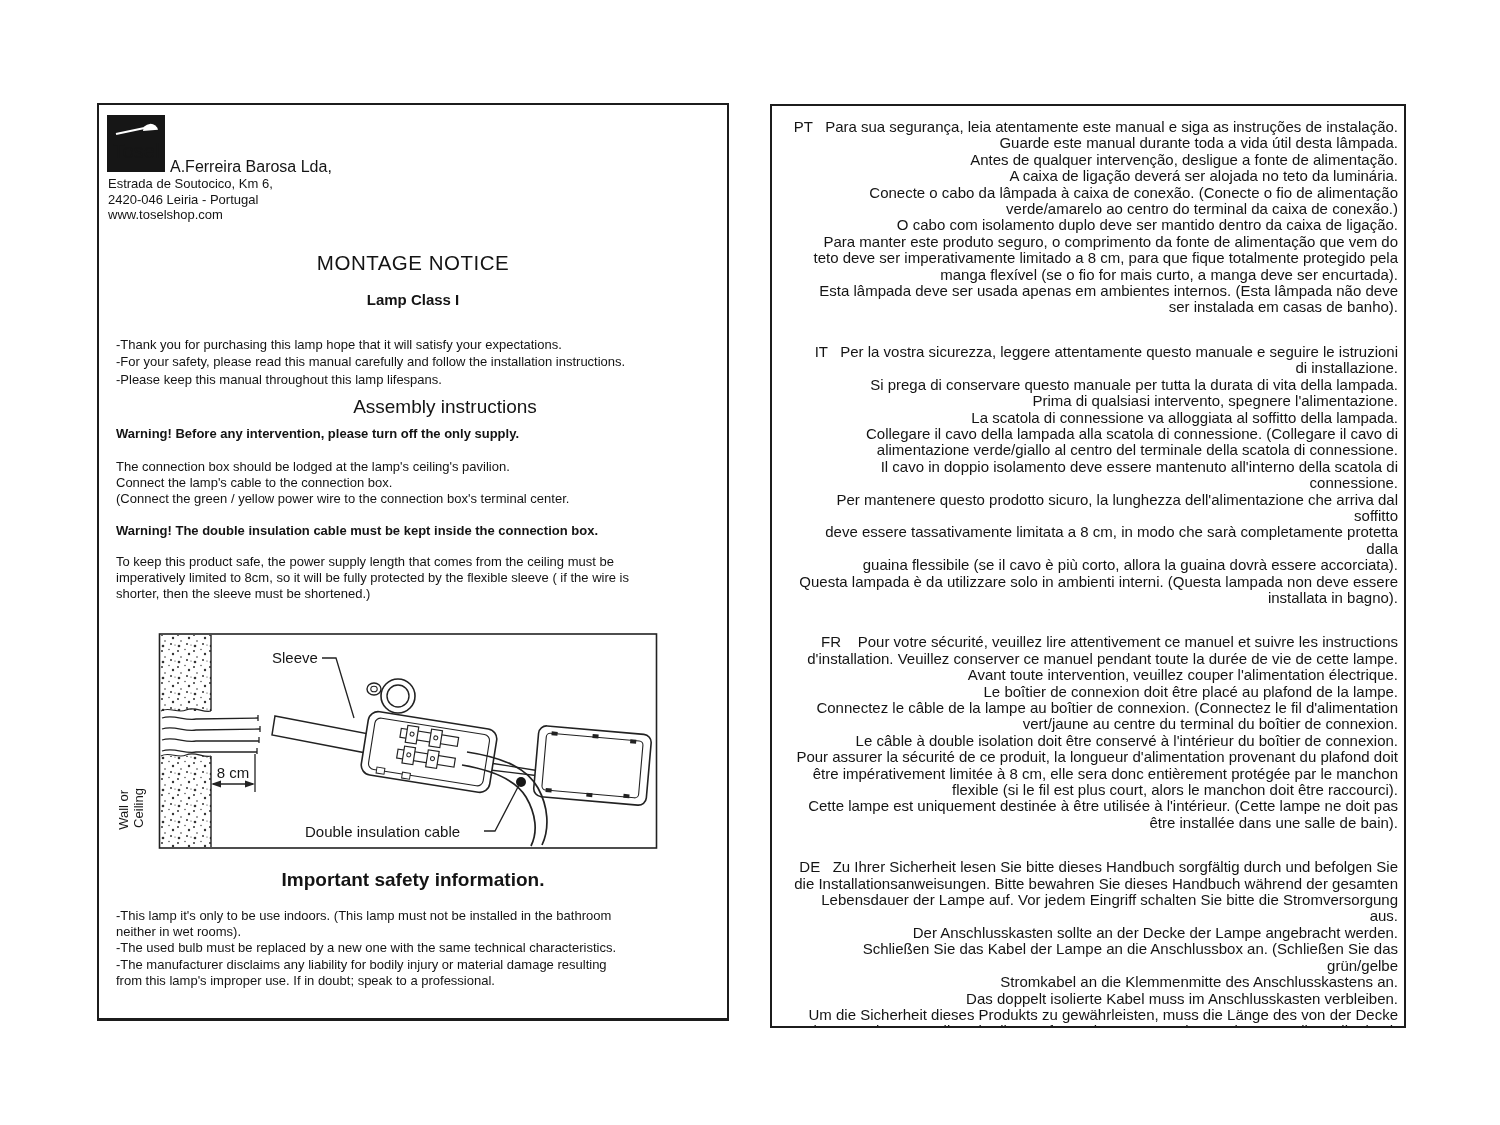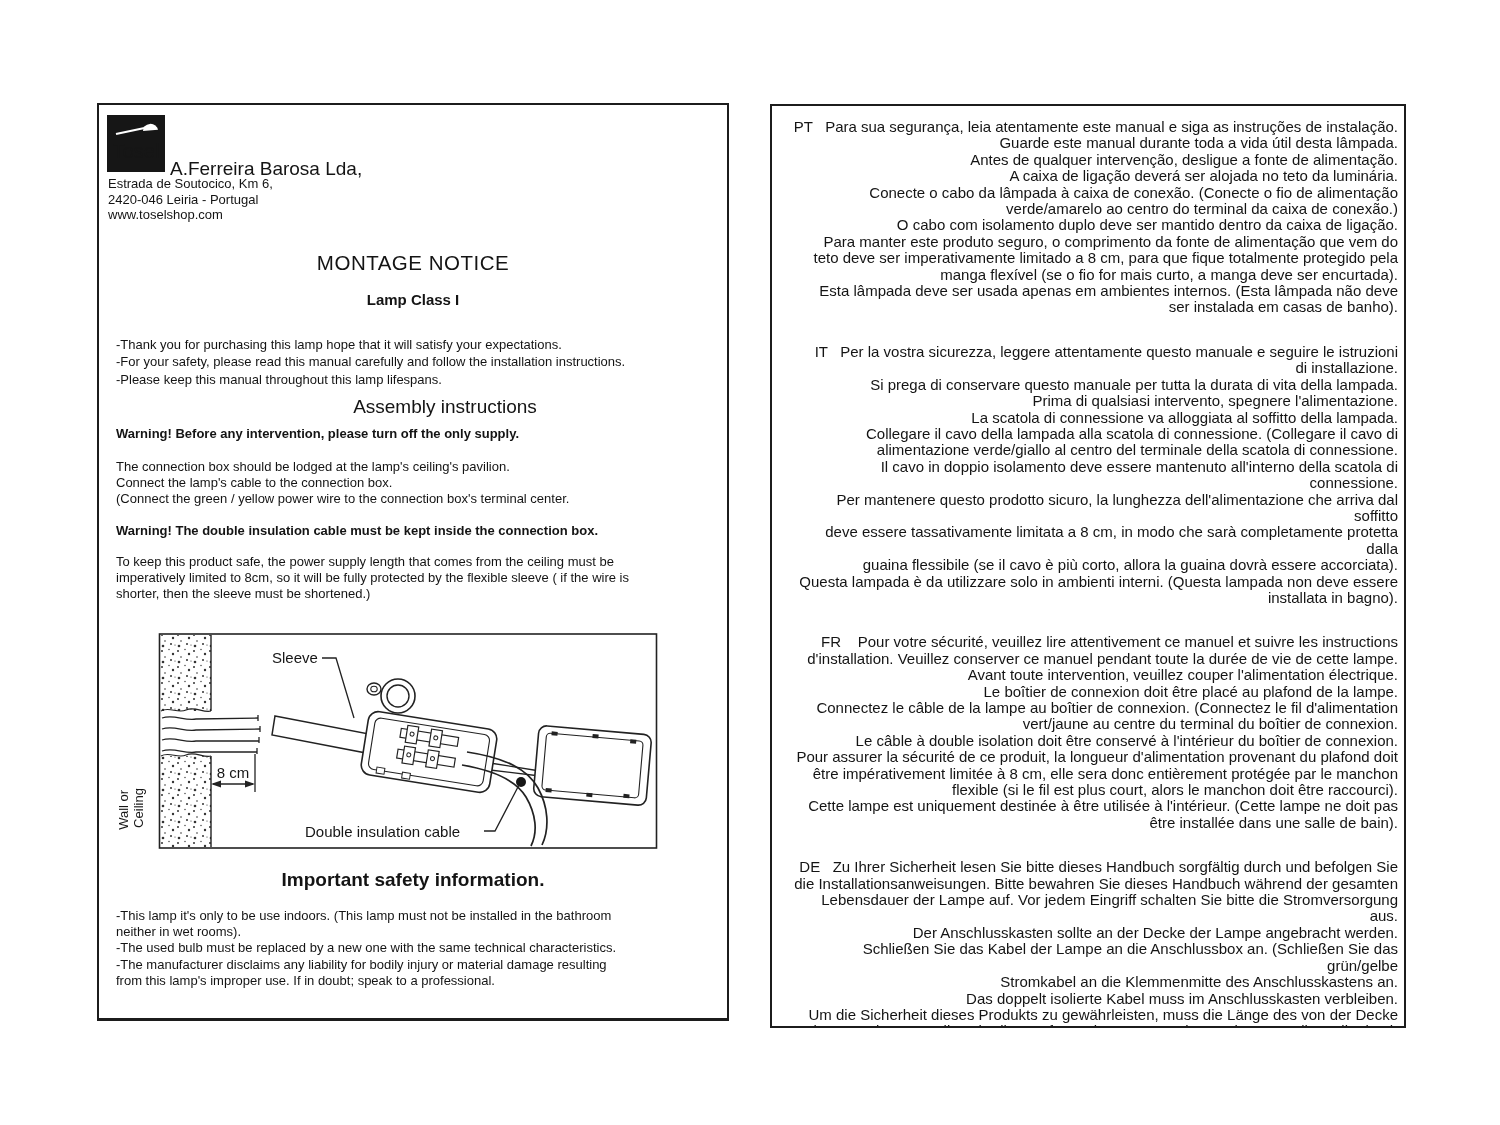--- a/index.html
+++ b/index.html
@@ -5,21 +5,21 @@
   html,body{margin:0;padding:0;background:#fbfbfa;}
   .page{
     position:relative;width:1500px;height:1125px;background:#ffffff;
     font-family:"Liberation Sans", sans-serif;color:#141414;overflow:hidden;
   }
   .panel{position:absolute;background:#fff;border:2px solid #1c1c1c;box-sizing:border-box;overflow:hidden;}
   #left-panel{left:97px;top:103px;width:632px;height:918px;border-bottom-width:3px;}
   #right-panel{left:770px;top:104px;width:636px;height:924px;}
   #left-panel > *{position:absolute;}
   .logo{left:8px;top:10px;width:58px;height:57px;}
-  .company-name{left:71px;top:53px;font-size:19px;white-space:pre;}
+  .company-name{left:71px;top:53px;font-size:16px;white-space:pre;}
   .company-address{left:9px;top:71px;font-size:13px;line-height:15.6px;white-space:pre;}
   .doc-title{left:0;width:100%;top:146px;text-align:center;font-size:20.5px;font-weight:normal;letter-spacing:.5px;margin:0;}
   .lamp-class{left:0;width:100%;top:186px;text-align:center;font-size:15px;font-weight:bold;margin:0;}
   .heading{left:0;width:100%;text-align:center;font-size:19px;font-weight:normal;margin:0;}
   .assembly-heading{top:291px;margin-left:32px;}
   .safety-heading{top:764px;font-weight:bold;}
   .body-text{font-size:13px;line-height:16.2px;white-space:pre;}
   .intro{left:17px;top:231px;line-height:17.4px;}
   #para1{left:17px;top:354px;}
   #para2{left:17px;top:449px;}

